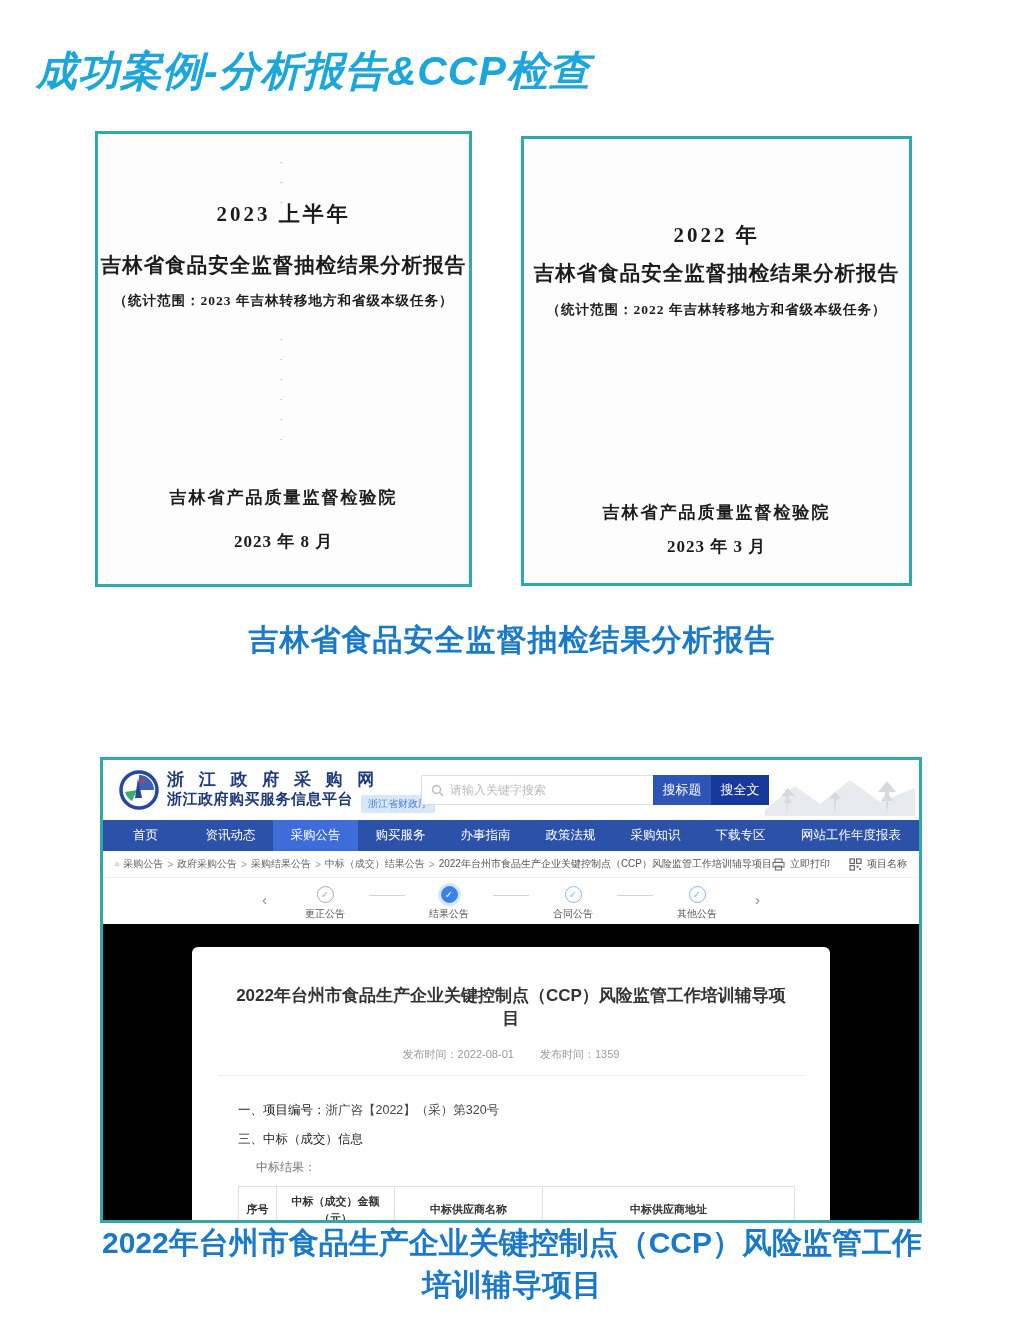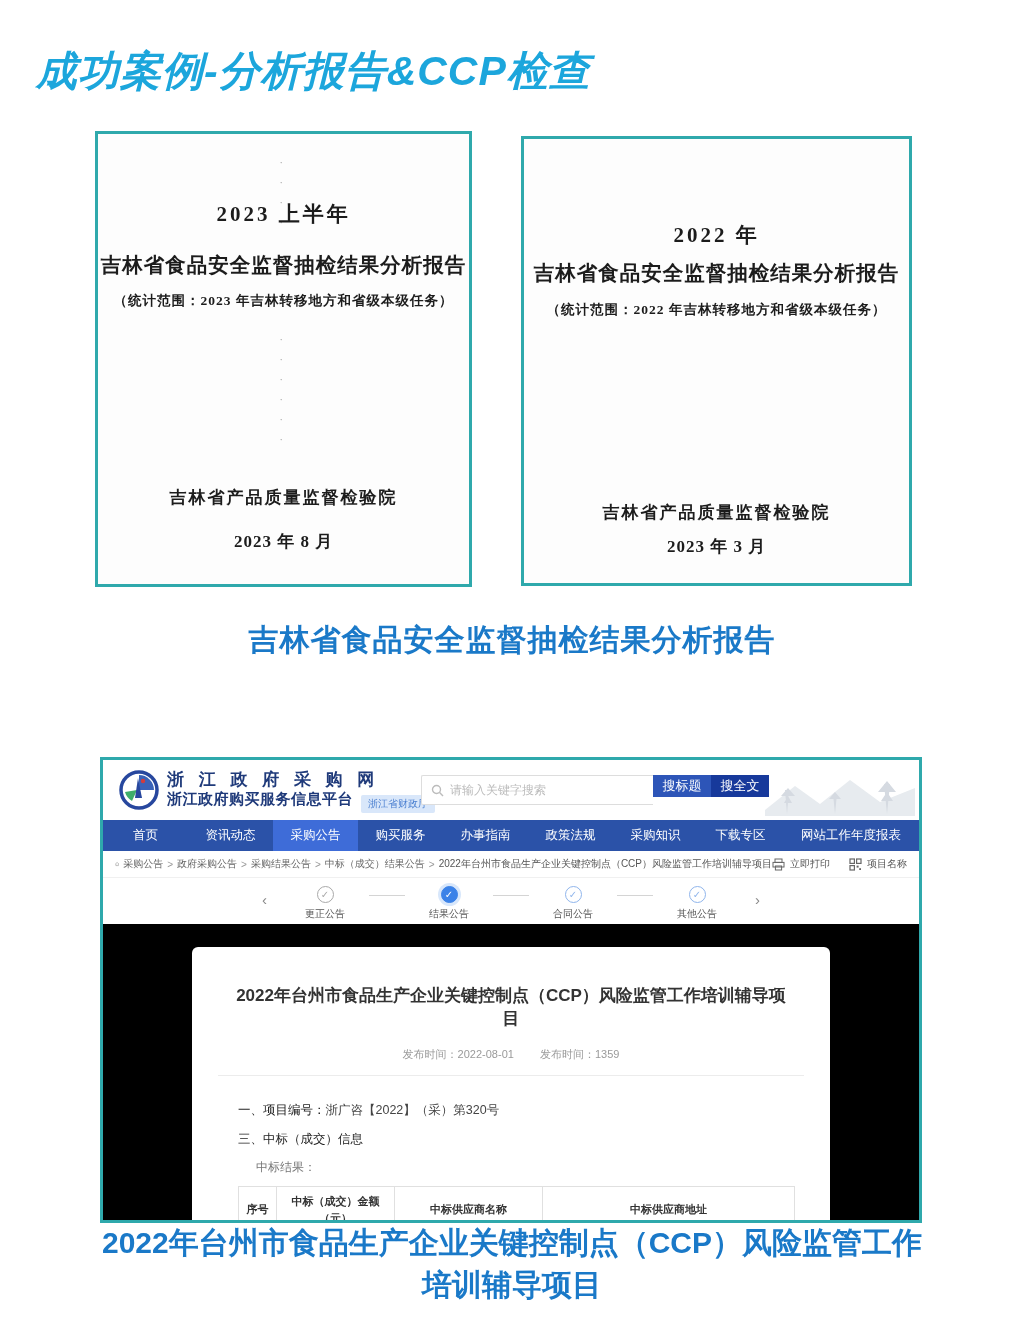--- a/index.html
+++ b/index.html
@@ -47,21 +47,21 @@
   .site-name-1 { font-size:17px; letter-spacing:5px; }
   .site-name-2 { font-size:15px; letter-spacing:0.5px; }
   .gov-badge { position:absolute; left:258px; top:35px; background:#d9e7fa; color:#4a7fd0;
                font-size:10px; padding:2px 7px; border-radius:2px; white-space:nowrap; }
   .search-box { position:absolute; left:318px; top:15px; width:232px; height:30px;
                 background:#fff; border:1px solid #dddddd; border-right:none; border-radius:2px 0 0 2px;
                 display:flex; align-items:center; padding-left:9px; gap:6px; }
   .search-box input { border:none; outline:none; flex:1; font-size:12px; color:#333;
                       font-family:"Liberation Sans",sans-serif; background:transparent; }
   .search-box input::placeholder { color:#bcbcbc; }
-  .search-btns { position:absolute; left:550px; top:15px; height:22px; display:flex; }
+  .search-btns { position:absolute; left:550px; top:15px; height:30px; display:flex; }
   .search-btn { width:58px; display:flex; align-items:center; justify-content:center;
                 color:#fff; font-size:13px; cursor:pointer; }
   .btn-title   { background:#2D55B8; border-radius:0; }
   .btn-fulltext{ background:#17399B; }
   .decor { position:absolute; right:4px; top:10px; }
 
   .web-nav { position:absolute; left:0; top:60px; width:816px; height:31px; background:#2B52A8;
              display:flex; color:#ffffff; font-size:12.5px; }
   .nav-item { flex:1; display:flex; align-items:center; justify-content:center; cursor:pointer; white-space:nowrap; }
   .nav-item.wide { flex:1.6; }

